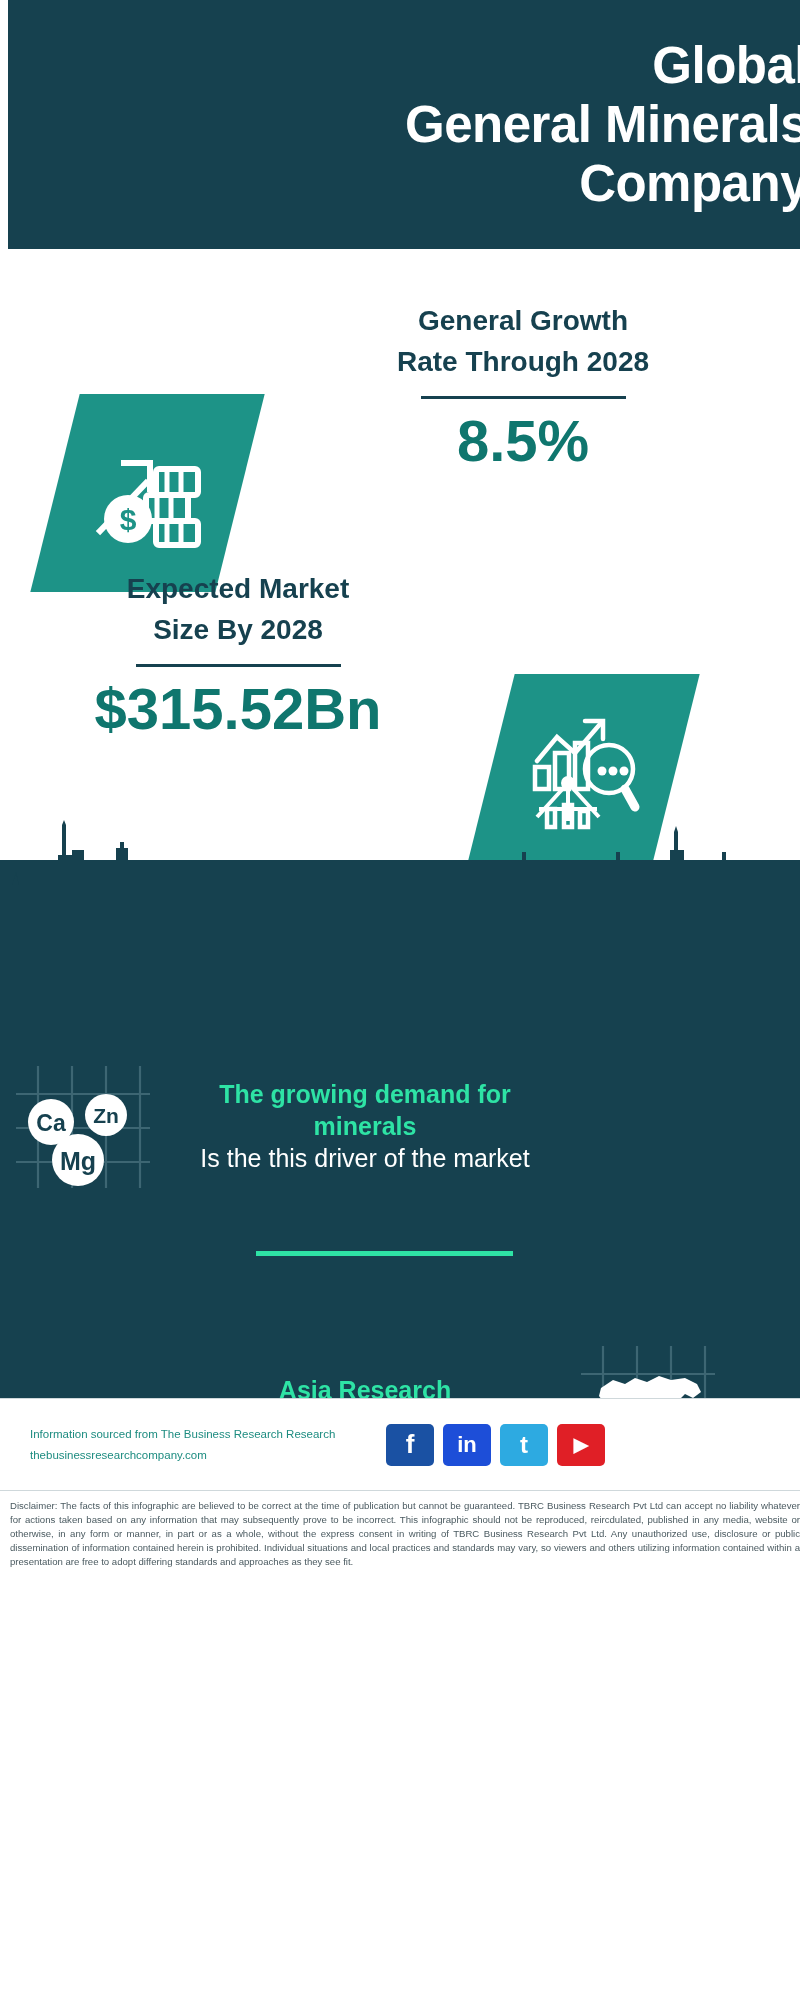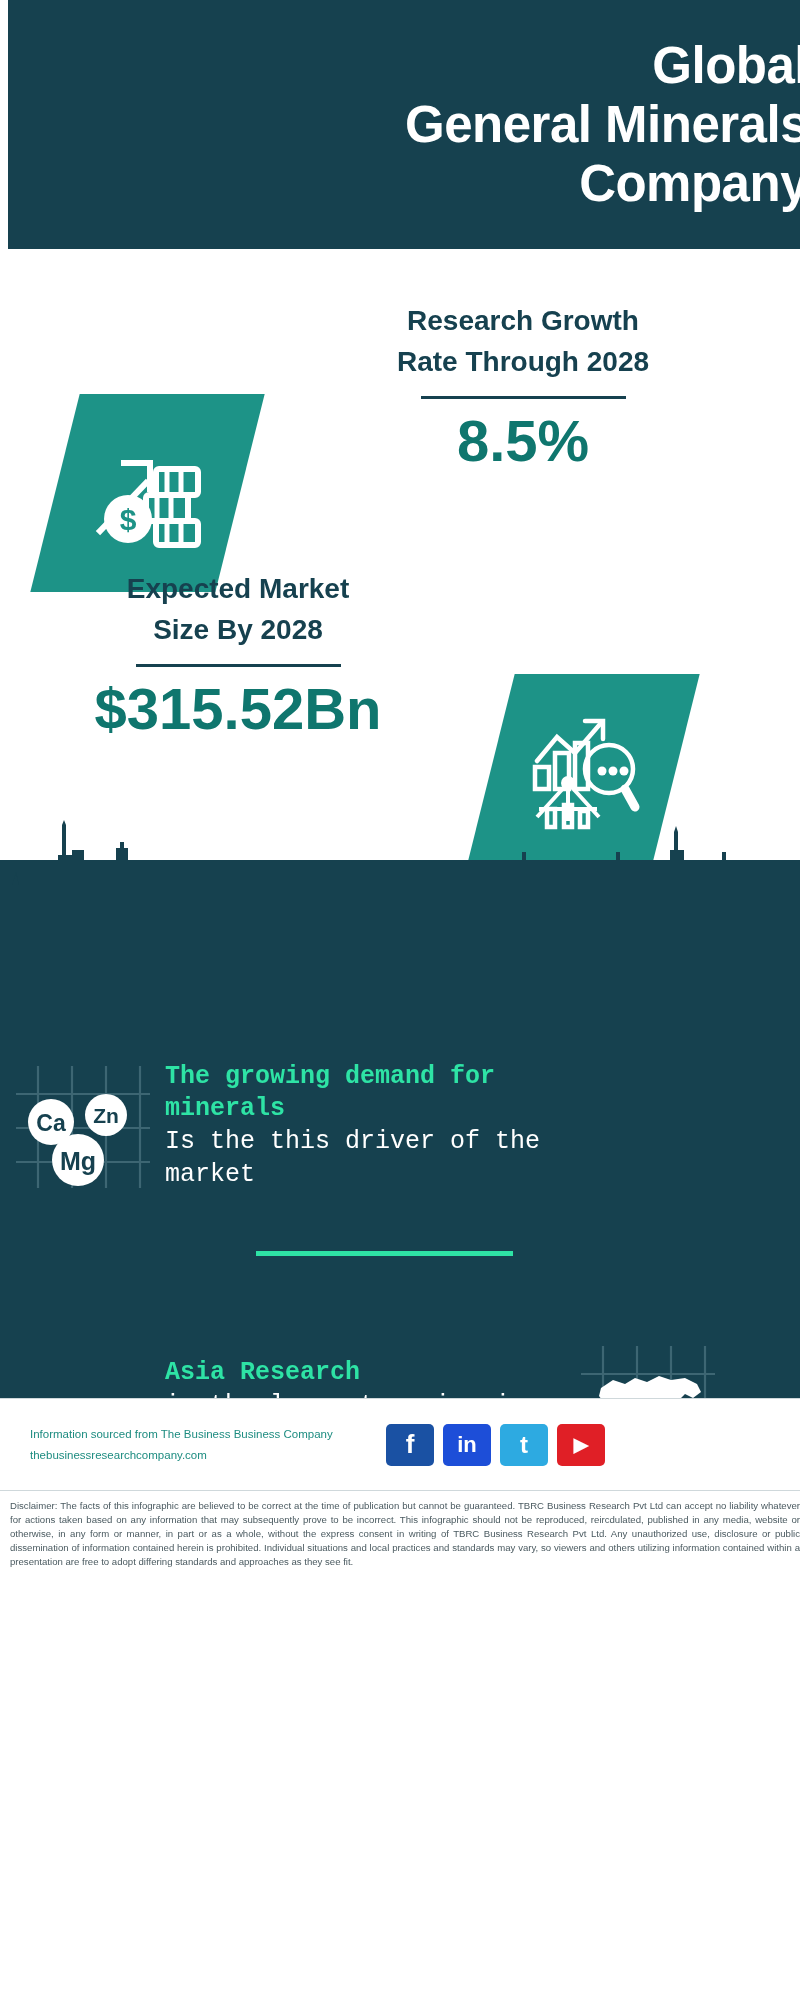--- a/index.html
+++ b/index.html
@@ -71,21 +71,21 @@
     background:#16414f;
   }
   .skyline {
     position:absolute; left:0; top:790px; width:800px; height:130px;
     display:block;
   }
 
   .insight {
     position:absolute; display:flex; align-items:center;
   }
-  .insight-text { text-align:left;font-family:Liberation Mono, monospace; }
+  .insight-text { text-align:center; }
   .insight-head {
     color:#2ee3a5; font-weight:bold; font-size:25px; line-height:1.28;
   }
   .insight-sub {
     color:#ffffff; font-weight:normal; font-size:25px; line-height:1.32;
   }
 
   .row-driver { left:0px; top:1060px; width:800px; }
   .row-region { left:0px; top:1340px; width:800px; }
 
@@ -152,21 +152,21 @@
         <rect x="68" y="36" width="42" height="26" rx="3"></rect>
         <path d="M79 36 L79 62 M93 36 L93 62" stroke-width="5"></path>
         <rect x="58" y="62" width="42" height="26" rx="3"></rect>
         <path d="M69 62 L69 88 M83 62 L83 88" stroke-width="5"></path>
         <rect x="68" y="88" width="42" height="24" rx="3"></rect>
         <path d="M79 88 L79 112 M93 88 L93 112" stroke-width="5"></path>
       </svg>
     </div>
 
     <div class="block-growth">
-      <div class="stat-title">Research Growth</div>
+      <div class="stat-title">General Growth</div>
       <div class="stat-title">Rate Through 2028</div>
       <div class="stat-rule"></div>
       <div class="stat-value">8.5%</div>
     </div>
 
     <div class="block-size">
       <div class="stat-title">Expected Market</div>
       <div class="stat-title">Size By 2028</div>
       <div class="stat-rule"></div>
       <div class="stat-value">$315.52Bn</div>
@@ -239,21 +239,21 @@
         <path fill="#ffffff" d="M86 90 L94 88 L98 94 L92 98 Z"></path>
         <path fill="#ffffff" d="M100 96 L110 94 L112 100 L104 104 Z"></path>
         <path fill="#ffffff" d="M72 94 L80 92 L82 98 L74 100 Z"></path>
         <path fill="#ffffff" d="M112 74 L120 72 L122 78 L114 80 Z"></path>
       </svg>
     </div>
   </div>
 
   <div class="footer">
     <div class="footer-text">
-      <div>Information sourced from The Business Business Company</div>
+      <div>Information sourced from The Business Research Research</div>
       <div>thebusinessresearchcompany.com</div>
     </div>
     <div class="social-row">
       <a class="social s-fb">
         <span style="font-size:26px;">f</span>
       </a>
       <a class="social s-li">
         <span style="font-size:22px;">in</span>
       </a>
       <a class="social s-tw">

